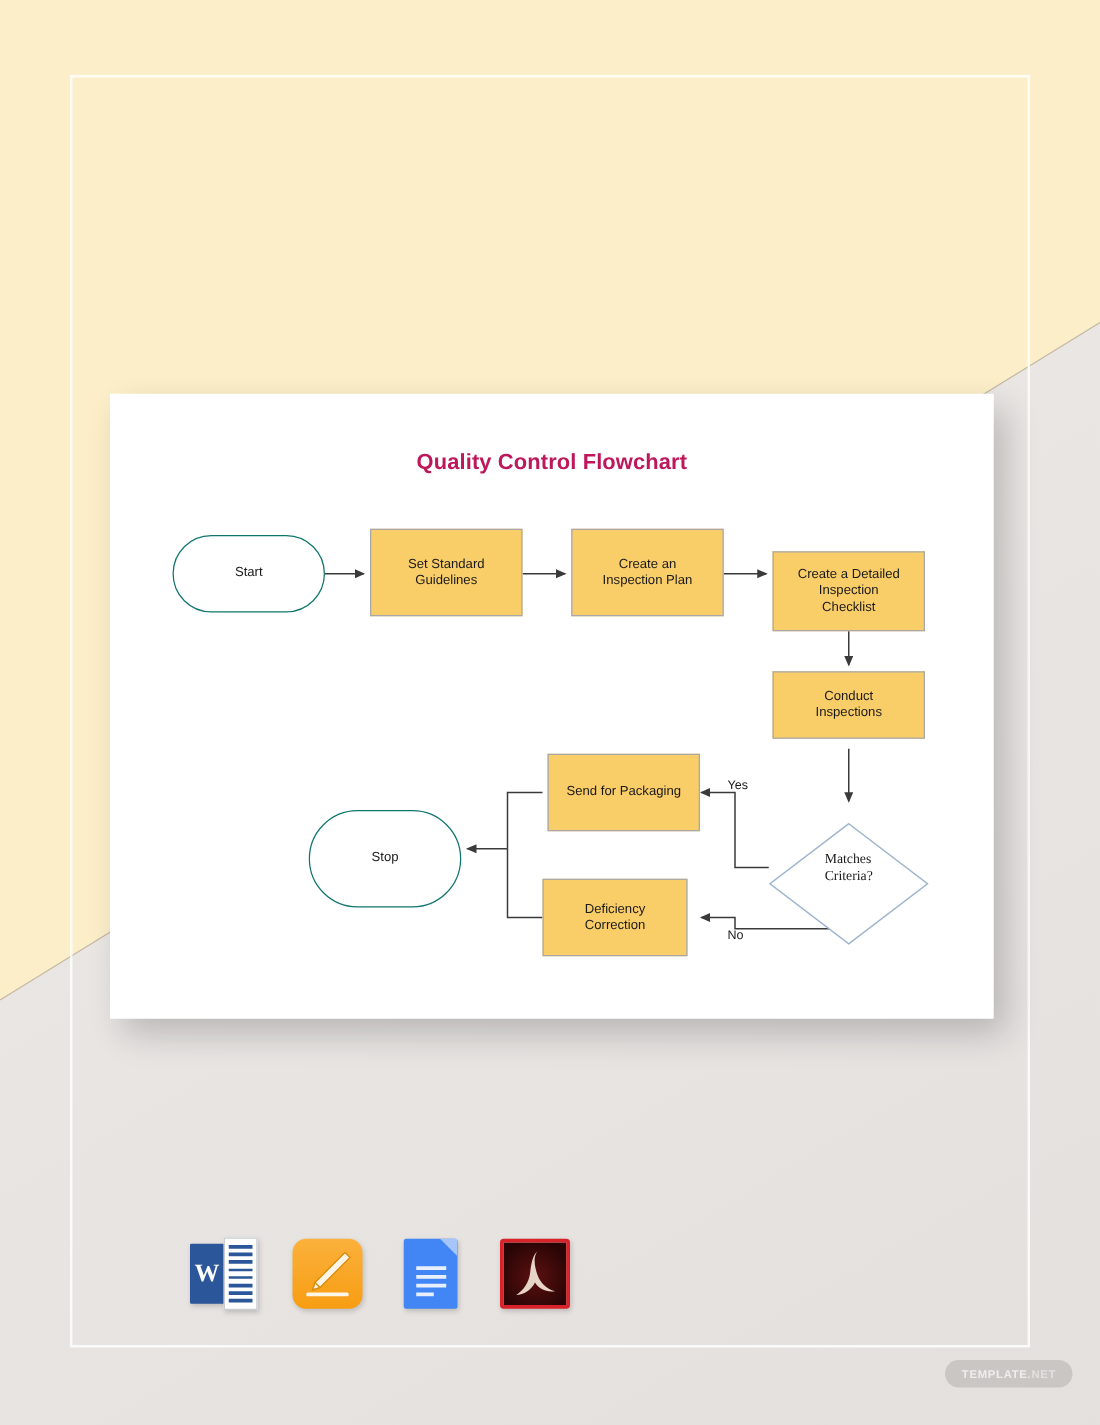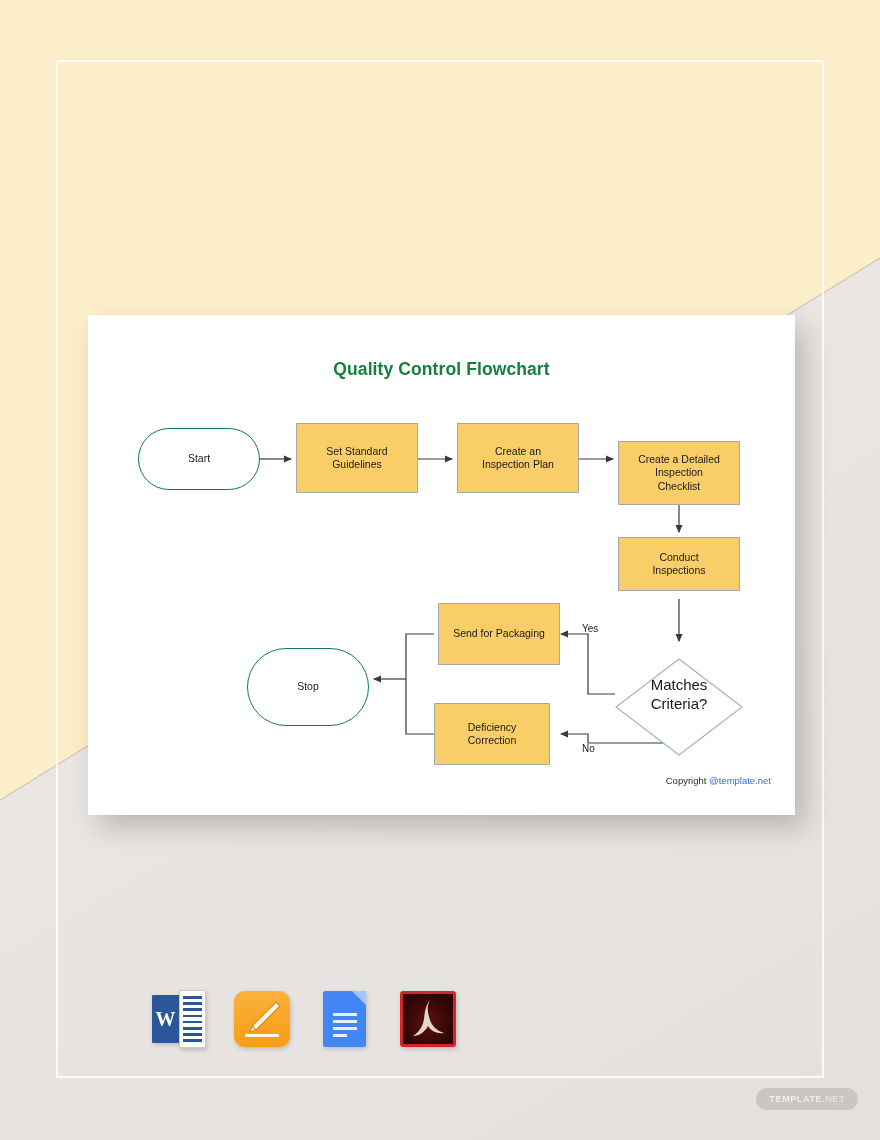--- a/index.html
+++ b/index.html
@@ -51,21 +51,21 @@
     background: #ffffff;
     box-shadow: 10px 12px 26px rgba(0,0,0,.20);
   }
 
   #doc-title {
     position: absolute;
     left: 0; right: 0; top: 44px;
     text-align: center;
     font-size: 17.5px;
     font-weight: bold;
-    color: #15803d;
+    color: #be185d;
     letter-spacing: .1px;
   }
 
   
   #flow {
     position: absolute;
     left: 0; top: 0;
     width: 707px; height: 500px;
   }
 
@@ -96,23 +96,24 @@
   .decision-shape {
     position: absolute;
     inset: 0;
   }
   .decision-shape svg { display: block; }
   .decision-label {
     position: absolute;
     inset: 0;
     display: flex; align-items: center; justify-content: center;
     text-align: left;
-    font-size: 15px; line-height: 1.28;
+    font-size: 11px; line-height: 1.28;
     color: #1a1a1a;
     white-space: pre-line;
+    font-family: Liberation Serif, serif;
   }
 
   .edge-label {
     position: absolute;
     font-size: 10px;
     color: #1a1a1a;
   }
 
   #copyright {
     position: absolute;
@@ -305,23 +306,20 @@
 
       <div class="node terminator" style="left:159px;top:333px;width:122px;height:78px">
         <span>Stop</span>
       </div>
 
       <span class="edge-label" style="left:494px;top:308px">Yes</span>
       <span class="edge-label" style="left:494px;top:428px">No</span>
 
     </div>
 
-    <div id="copyright">
-      <span>Copyright </span><span class="lnk">@template.net</span>
-    </div>
 
   </div>
 
   <div id="icon-row">
 
     <div class="fmt-icon ic-word">
       <div class="w-left">W</div>
       <div class="w-right">
         <i></i>
           <i></i>

